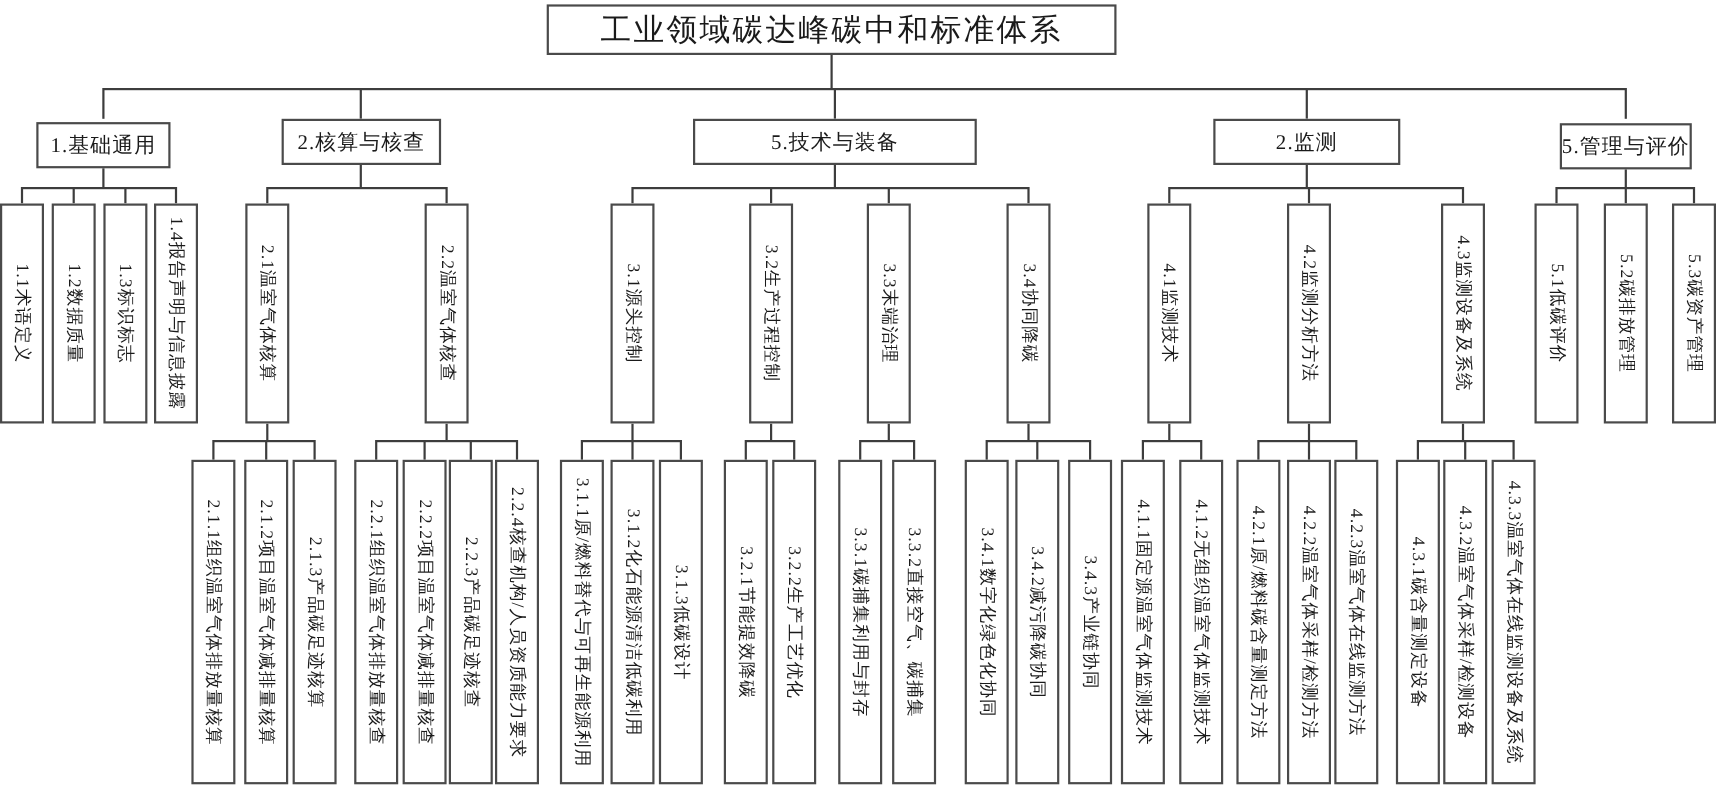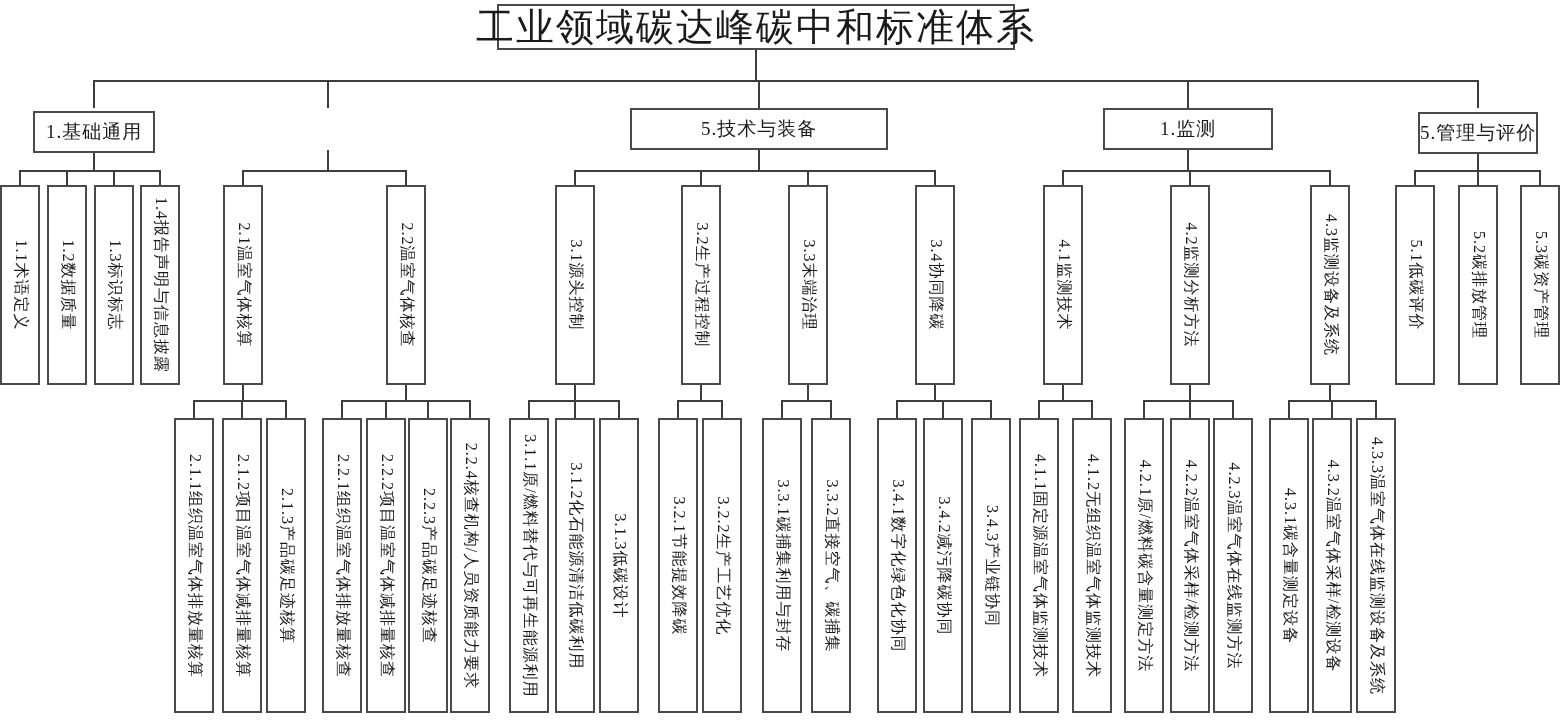--- a/index.html
+++ b/index.html
@@ -7,21 +7,21 @@
     position:relative; width:1561px; height:721px; background:#ffffff;
     font-family:"Liberation Serif","DejaVu Serif",serif; color:#1a1a1a;
     overflow:hidden;
   }
   .hbox {
     position:absolute; box-sizing:border-box;
     border:2px solid #4a4a4a; background:#ffffff;
     display:flex; align-items:center; justify-content:center;
     white-space:nowrap;
   }
-  .title { font-size:38px; letter-spacing:2px; }
+  .title { font-size:28px; letter-spacing:2px; }
   .lvl1  { font-size:19px; letter-spacing:1px; }
   .vbox {
     position:absolute; box-sizing:border-box; width:40px;
     border:2px solid #4a4a4a; background:#ffffff;
   }
   .vbox.h200 { height:200px; top:185px; }
   .vbox.h295 { height:295px; top:418px; }
   .vbox > span {
     position:absolute; left:50%; top:50%;
     transform:translate(-50%,-50%) rotate(90deg);
@@ -115,25 +115,28 @@
       <div class="hline" style="left: 1289px; top: 400px; width: 87px;"></div>
     </div>
 
   <div class="hbox title" style="left:497px;top:4px;width:518px;height:46px">
     <span>工业领域碳达峰碳中和标准体系</span>
   </div>
 
   <div class="hbox lvl1" style="left:33px;top:111px;width:122px;height:42px">
     <span>1.基础通用</span>
   </div>
+  <div class="hbox lvl1" style="left:256px;top:108px;width:145px;height:42px">
+    <span>2.核算与核查</span>
+  </div>
   <div class="hbox lvl1" style="left:630px;top:108px;width:258px;height:42px">
     <span>5.技术与装备</span>
   </div>
   <div class="hbox lvl1" style="left:1103px;top:108px;width:170px;height:42px">
-    <span>1.监测</span>
+    <span>2.监测</span>
   </div>
   <div class="hbox lvl1" style="left:1418px;top:112px;width:120px;height:42px">
     <span>5.管理与评价</span>
   </div>
 
   <div class="vbox h200" style="left:0px">
       <span>1.1术语定义</span>
     </div>
   <div class="vbox h200" style="left:47px">
       <span>1.2数据质量</span>

